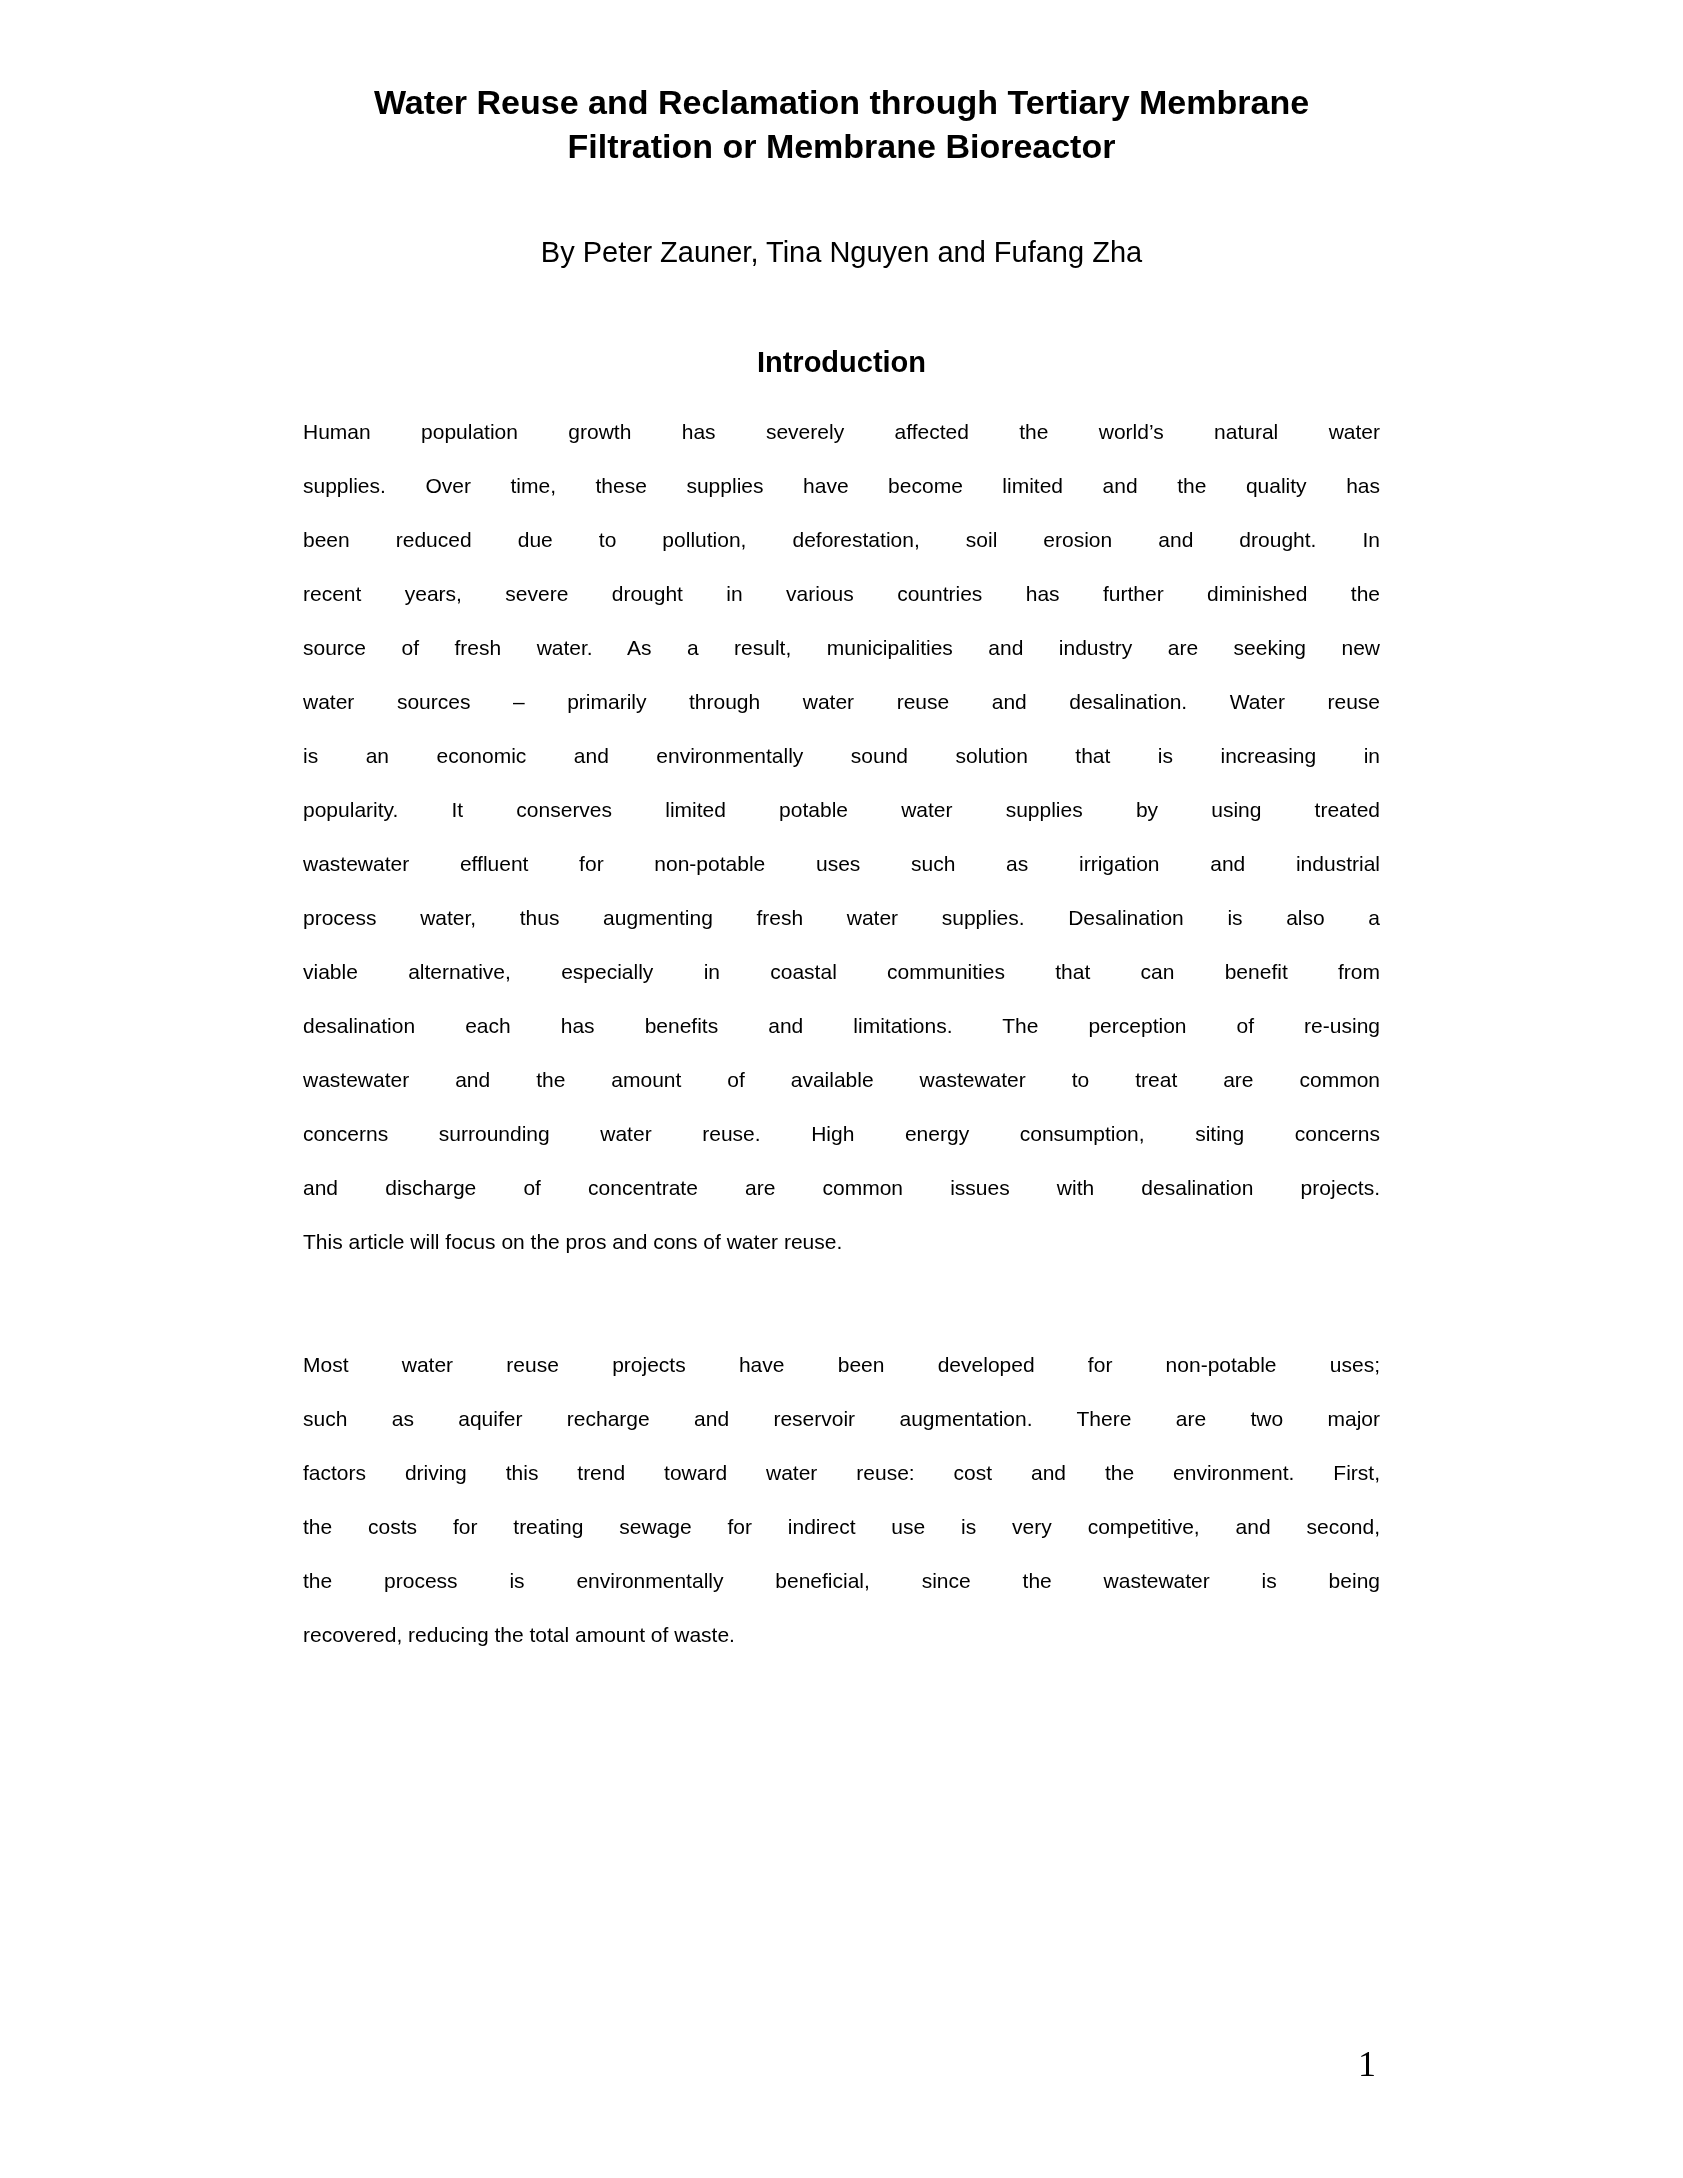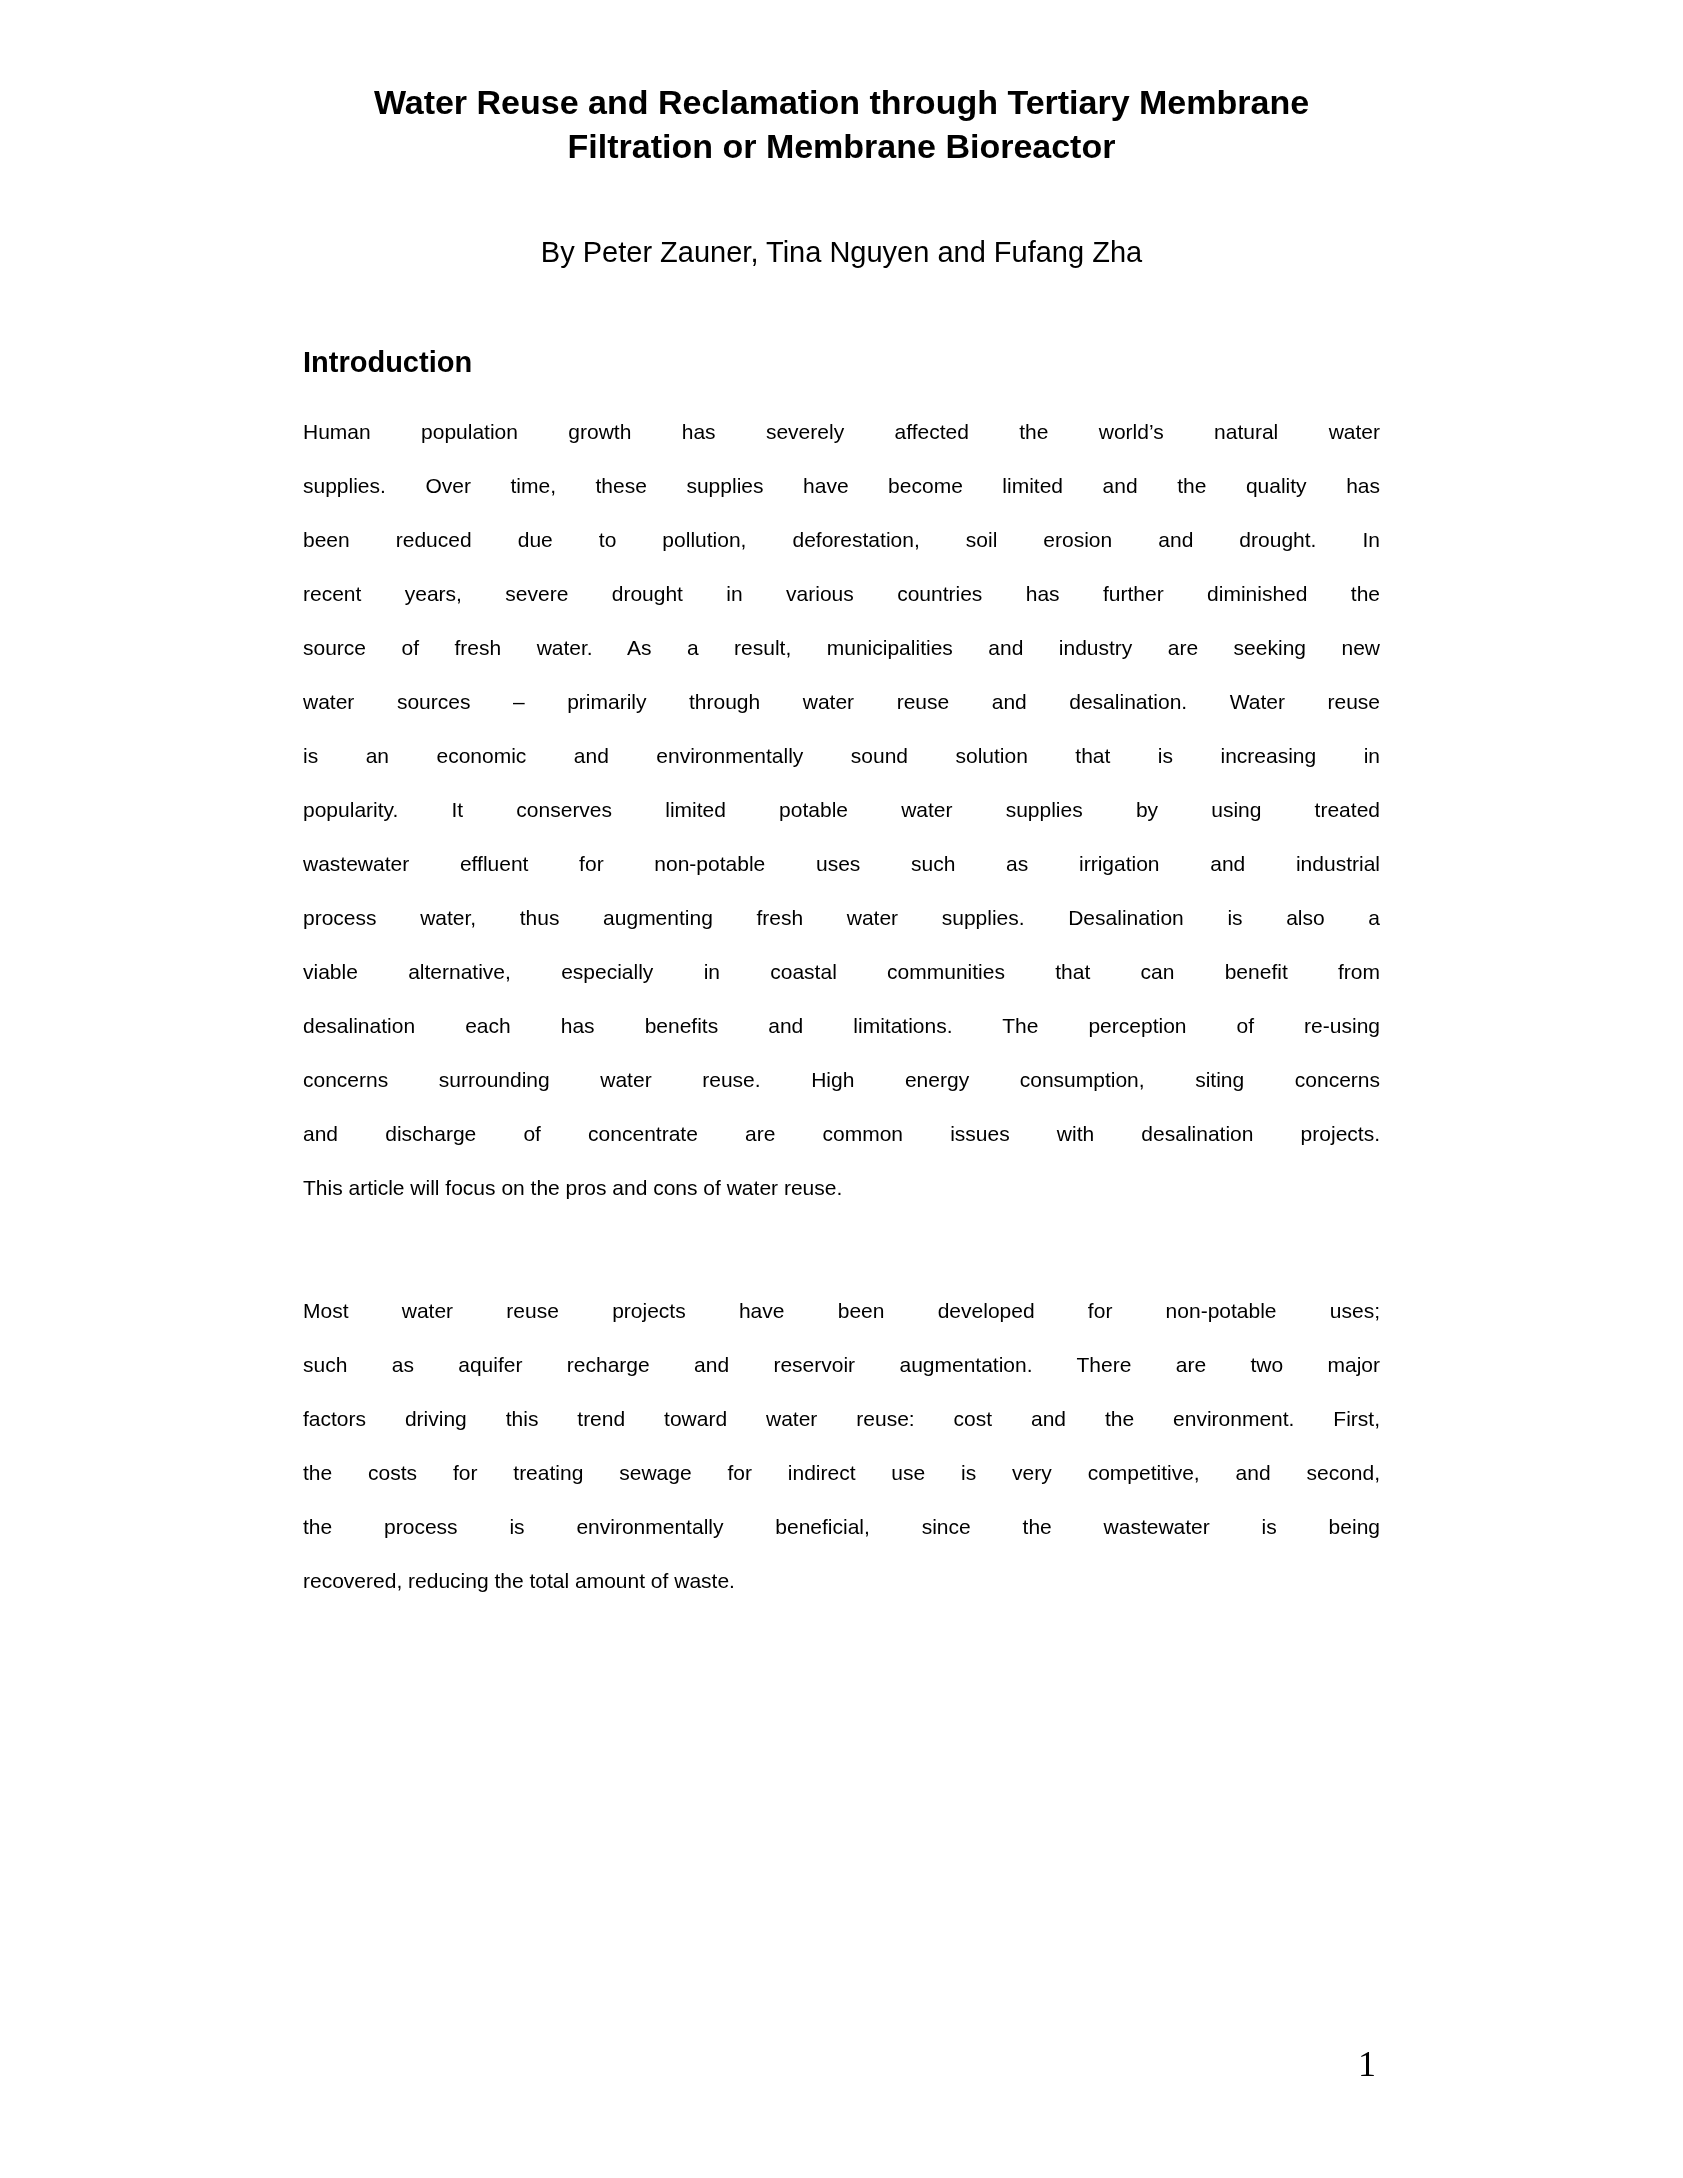--- a/index.html
+++ b/index.html
@@ -35,21 +35,21 @@
     margin-top: 57px;
     font-size: 29px;
     line-height: 54px;
     text-align: center;
   }
   .section-heading {
     margin-top: 56px;
     font-size: 29px;
     font-weight: bold;
     line-height: 54px;
-    text-align: left;
+    text-align: center;
   }
   .para {
     margin-top: 16px;
     font-size: 21px;
     line-height: 54px;
   }
   .para.second {
     margin-top: 69px;
   }
   .jline {
@@ -89,20 +89,21 @@
         <div class="jline">been reduced due to pollution, deforestation, soil erosion and drought. In</div>
         <div class="jline">recent years, severe drought in various countries has further diminished the</div>
         <div class="jline">source of fresh water. As a result, municipalities and industry are seeking new</div>
         <div class="jline">water sources – primarily through water reuse and desalination. Water reuse</div>
         <div class="jline">is an economic and environmentally sound solution that is increasing in</div>
         <div class="jline">popularity. It conserves limited potable water supplies by using treated</div>
         <div class="jline">wastewater effluent for non-potable uses such as irrigation and industrial</div>
         <div class="jline">process water, thus augmenting fresh water supplies. Desalination is also a</div>
         <div class="jline">viable alternative, especially in coastal communities that can benefit from</div>
         <div class="jline">desalination each has benefits and limitations. The perception of re-using</div>
+        <div class="jline">wastewater and the amount of available wastewater to treat are common</div>
         <div class="jline">concerns surrounding water reuse.  High energy consumption, siting concerns</div>
         <div class="jline">and discharge of concentrate are common issues with desalination projects.</div>
         <div class="jline last">This article will focus on the pros and cons of water reuse.</div>
       </div>
 
     <div class="para second">
         <div class="jline">Most water reuse projects have been developed for non-potable uses;</div>
         <div class="jline">such as aquifer recharge and reservoir augmentation.  There are two major</div>
         <div class="jline">factors driving this trend toward water reuse: cost and the environment. First,</div>
         <div class="jline">the costs for treating sewage for indirect use is very competitive, and second,</div>

